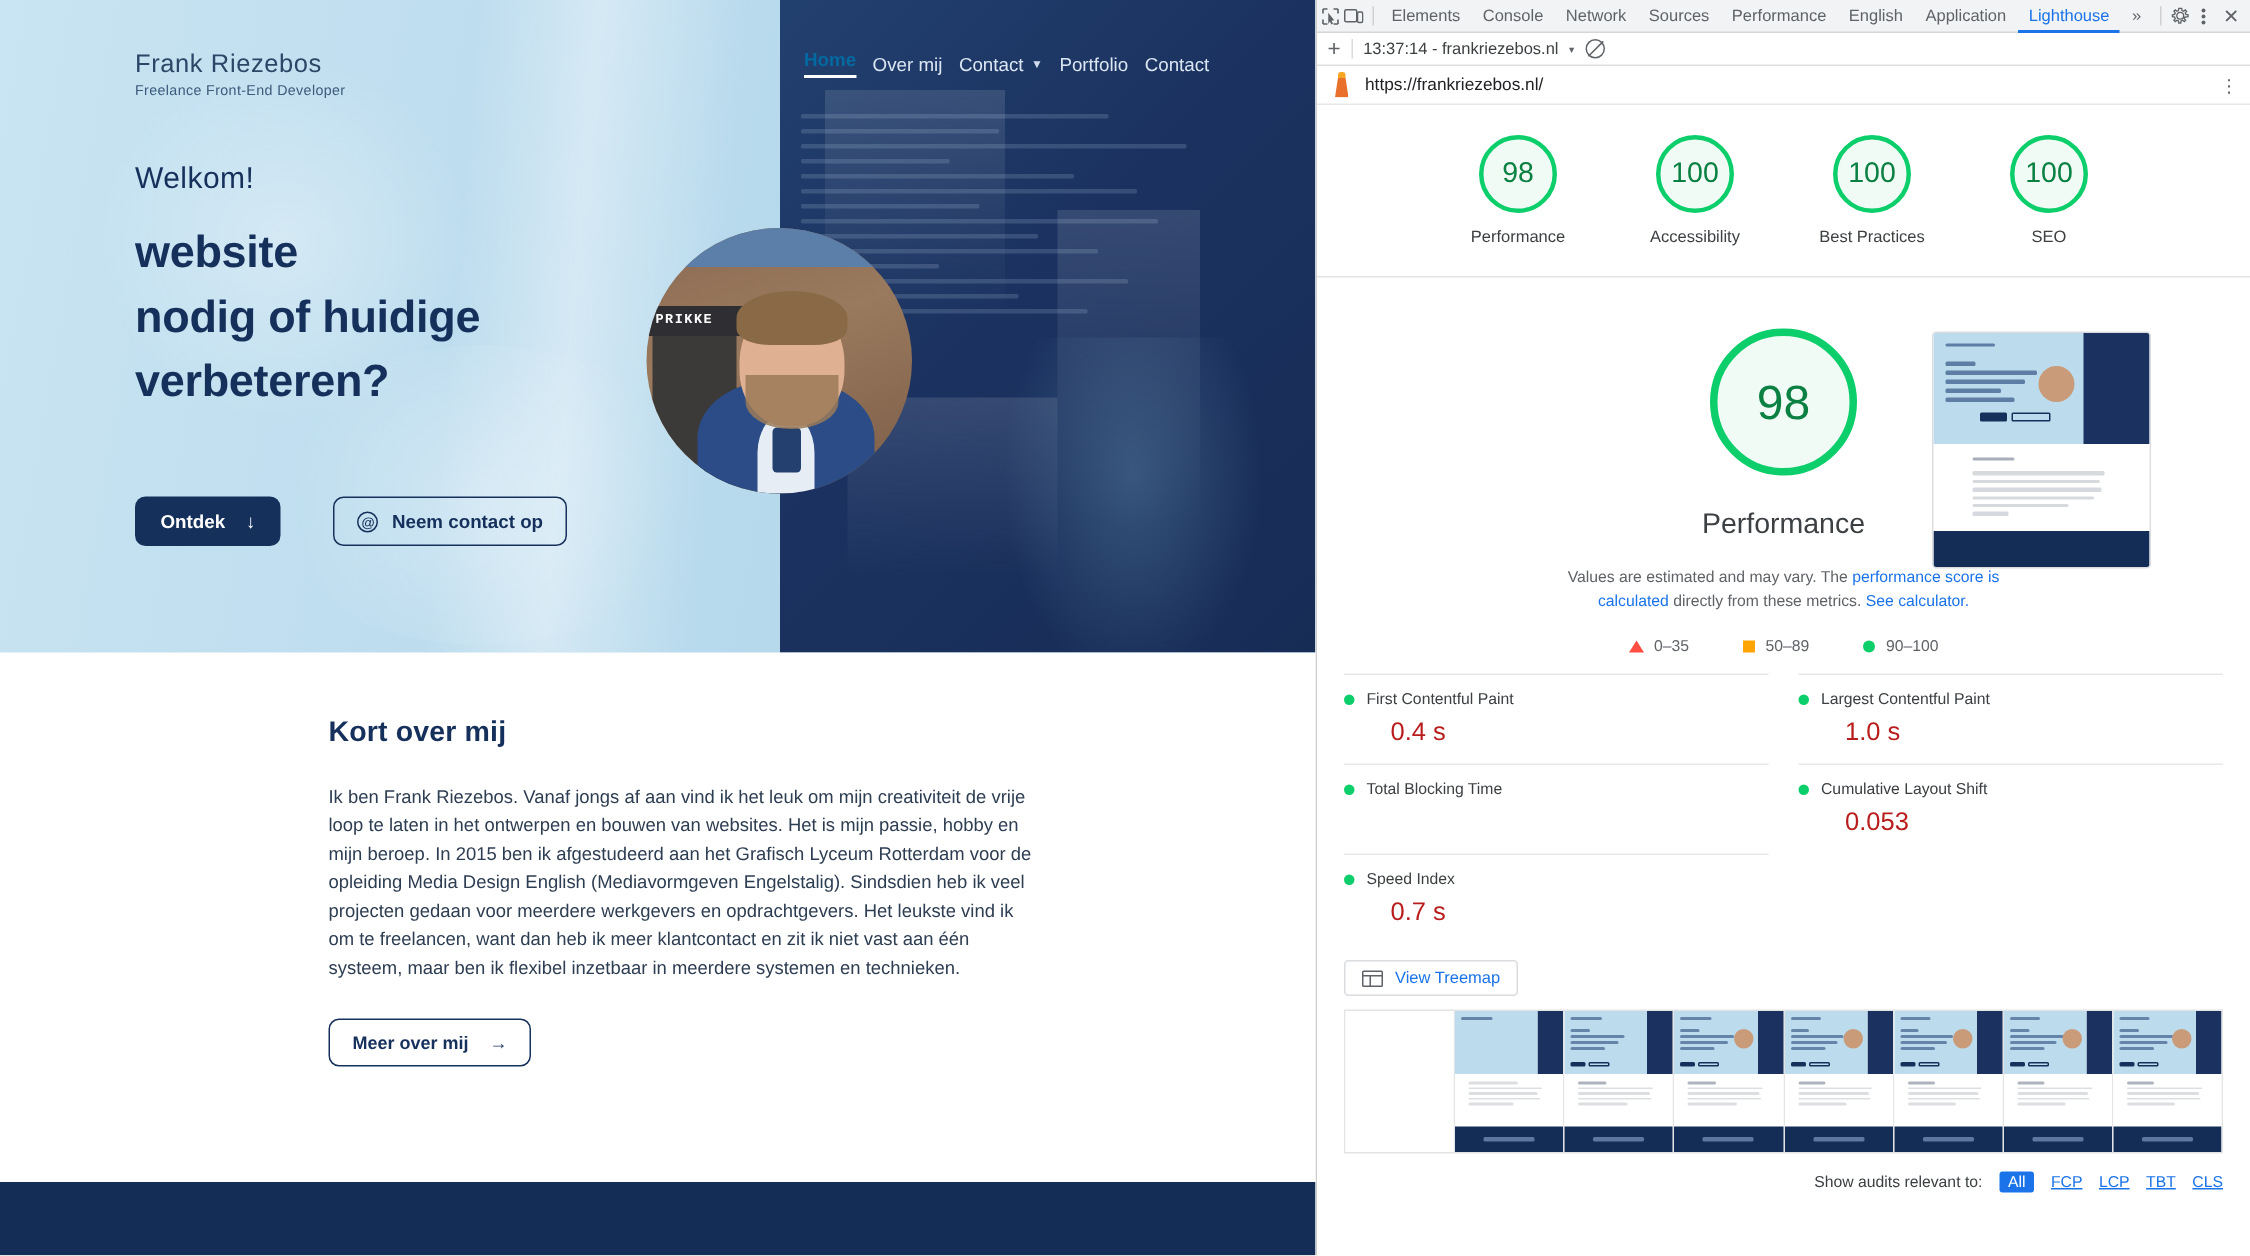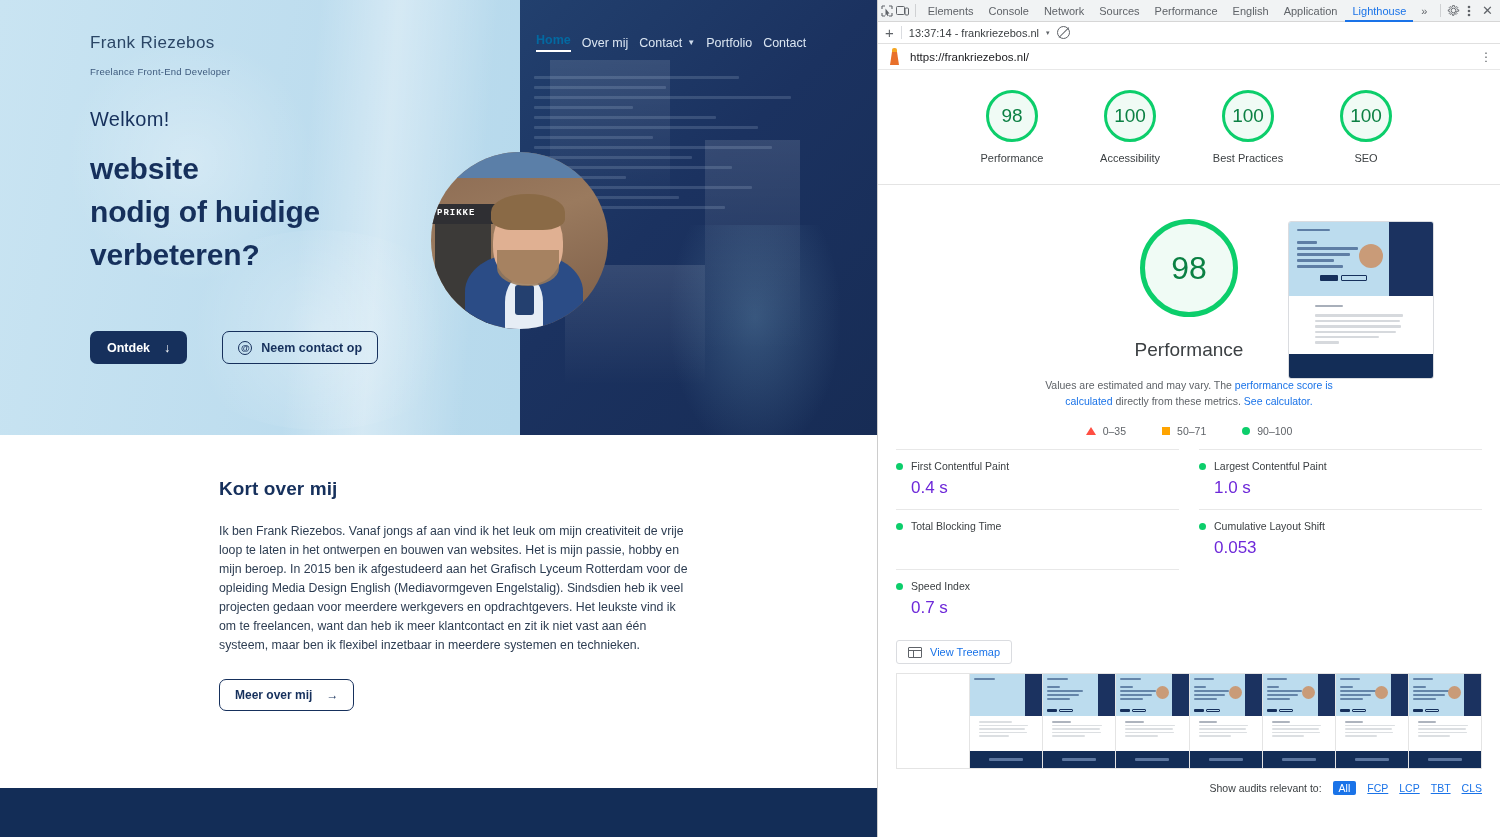--- a/index.html
+++ b/index.html
@@ -49,21 +49,21 @@
   .hr-code {
     position: absolute; top: 76px; left: 14px; width: 330px; height: 250px;
     opacity: .16; line-height: 10px;
   }
   .hr-code i {
     display: block; height: 3px; margin-bottom: 7px; background: #cfe2f5; border-radius: 1px;
   }
 
   .site-logo { position: absolute; top: 33px; left: 90px; z-index: 6; }
   .logo-name { font-size: 17px; color: #2b4666; letter-spacing: .4px; }
-  .logo-sub  { font-size: 9.5px; color: #3d5a7d; letter-spacing: .25px; margin-top: 13px; }
+  .logo-sub  { font-size: 9.5px; color: #3d5a7d; letter-spacing: .25px; margin-top: 2px; }
 
   .site-nav {
     position: absolute; top: 33px; left: 536px; z-index: 6;
     display: flex; align-items: center; gap: 11px;
     font-size: 12.5px; color: #dbe6f2;
   }
   .site-nav a { color: #dbe6f2; text-decoration: none; white-space: nowrap; }
   .site-nav a.active { color: #0369a1; font-weight: bold; border-bottom: 2px solid #fff; padding-bottom: 3px; }
   .nav-chevron { font-size: 8px; color: #cfdced; margin-left: -6px; }
 
@@ -209,21 +209,21 @@
 
   .metrics { padding: 12px 18px 0; }
   .metrics-head { display: flex; justify-content: space-between; align-items: center; padding-bottom: 9px; }
   .metrics-title { font-size: 10.5px; letter-spacing: .7px; color: #5f6368; }
   .expand { font-size: 10.5px; color: #5f6368; cursor: pointer; }
   .metrics-grid { display: grid; grid-template-columns: 1fr 1fr; column-gap: 20px; }
   .mcell { border-top: 1px solid #e8e8e8; padding: 10px 0 11px; }
   .mrow { display: flex; align-items: center; gap: 8px; }
   .mdot { width: 7px; height: 7px; border-radius: 50%; background: #0cce6b; flex: none; }
   .mname { font-size: 10.5px; color: #3c4043; }
-  .mval { font-size: 17px; color: #6d28d9; margin-top: 6px; margin-left: 15px; }
+  .mval { font-size: 17px; color: #b91c1c; margin-top: 6px; margin-left: 31px; }
   .mcell.blank { border: none; }
 
   .treemap-wrap { padding: 11px 18px 0; }
   .treemap-btn {
     display: inline-flex; align-items: center; gap: 8px;
     border: 1px solid #dadce0; border-radius: 3px; padding: 5px 11px;
     font-size: 11px; color: #1a73e8; background: #fff; cursor: pointer;
     font-family: "Liberation Sans", sans-serif;
   }
   .tm-ico { width: 14px; height: 11px; border: 1.4px solid #5f6368; border-radius: 1px; position: relative; }
@@ -433,21 +433,21 @@
       <div class="perf-note">
         <span>Values are estimated and may vary. The </span><a>performance score is calculated</a><span> directly from these metrics. </span><a>See calculator.</a>
       </div>
       <div class="legend">
         <span>
             <i class="tri"></i>
             <b style="font-weight:normal">0–35</b>
           </span>
         <span>
             <i class="sq"></i>
-            <b style="font-weight:normal">50–71</b>
+            <b style="font-weight:normal">50–89</b>
           </span>
         <span>
             <i class="ci"></i>
             <b style="font-weight:normal">90–100</b>
           </span>
       </div>
 
       <div class="thumb-wrap">
         <div class="thumb">
           <div class="th-hero">

